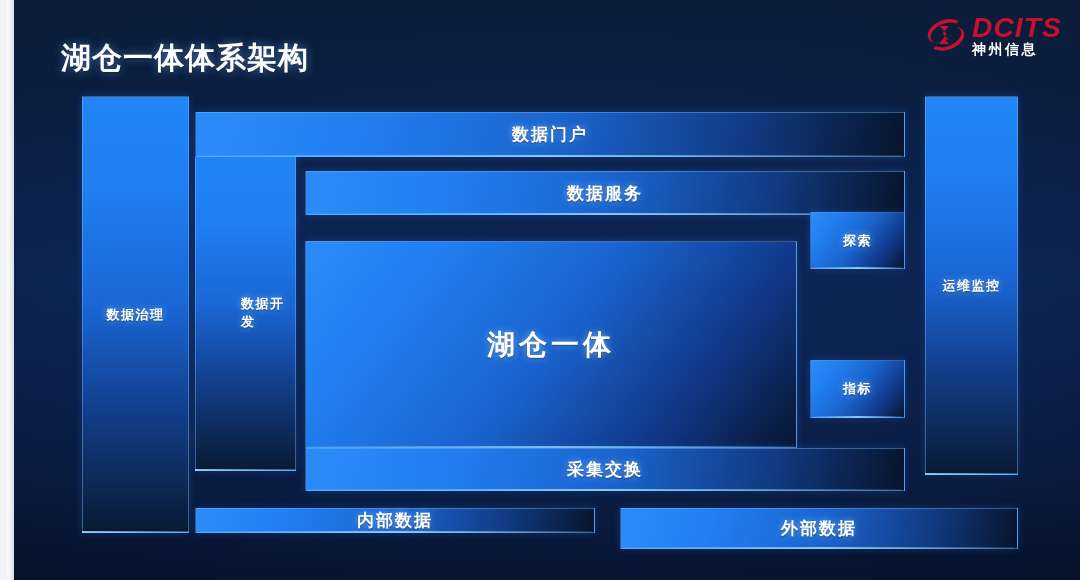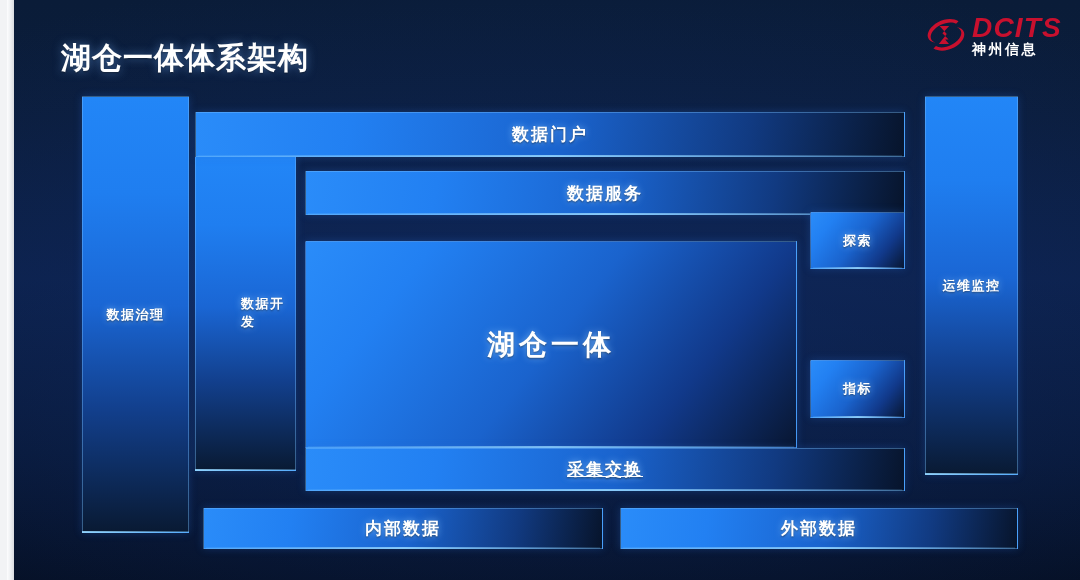--- a/index.html
+++ b/index.html
@@ -124,28 +124,28 @@
     <span>湖仓一体</span>
   </div>
 
   <div class="blk g-diag f16" style="left:803px;top:212px;width:95px;height:57px;">
     <span>探索</span>
   </div>
   <div class="blk g-diag f16" style="left:803px;top:360px;width:95px;height:58px;">
     <span>指标</span>
   </div>
 
-  <div class="blk g-horz f17" style="left:298px;top:432px;width:600px;height:43px;text-decoration:underline;">
+  <div class="blk g-horz f17" style="left:298px;top:432px;width:600px;height:43px;">
     <span>采集交换</span>
   </div>
 
   <div class="blk g-vert f16 novert" style="left:918px;top:96px;width:93px;height:379px;justify-content:center;">
     <span>运维监控</span>
   </div>
 
-  <div class="blk g-horz f17" style="left:196px;top:492px;width:400px;height:41px;">
+  <div class="blk g-horz f17" style="left:188px;top:492px;width:400px;height:25px;">
     <span>内部数据</span>
   </div>
   <div class="blk g-horz f17" style="left:613px;top:492px;width:398px;height:41px;">
     <span>外部数据</span>
   </div>
 
 </div>
 
 </body></html>

